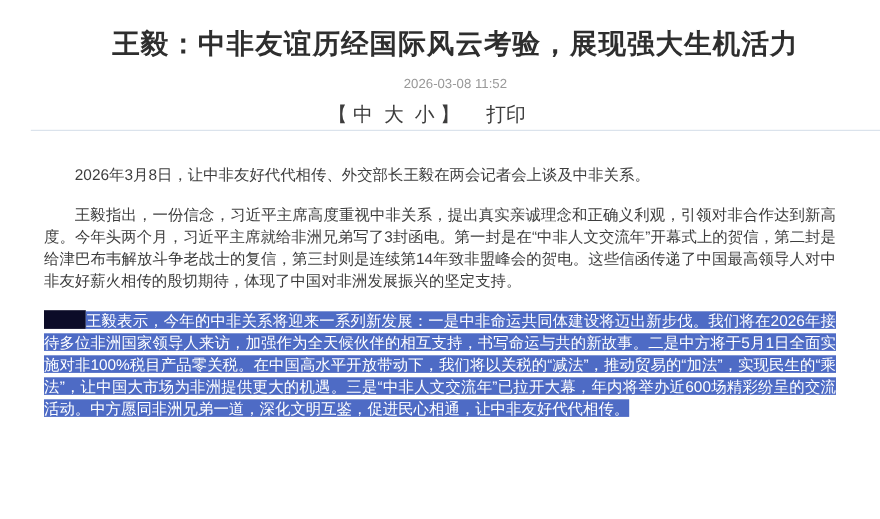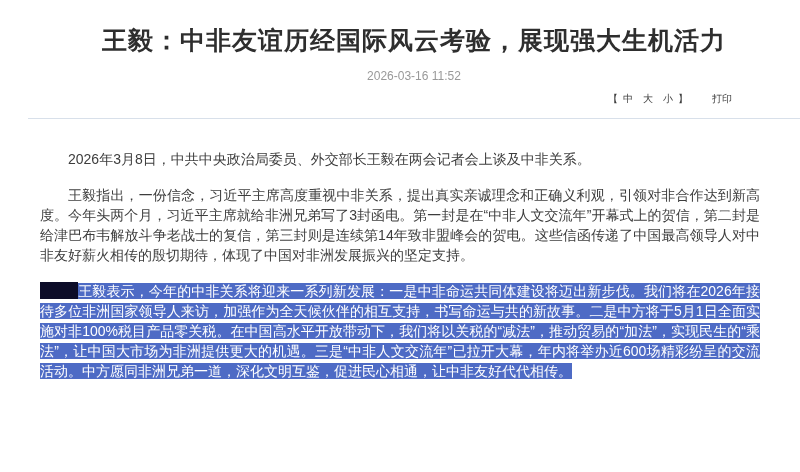--- a/index.html
+++ b/index.html
@@ -34,24 +34,24 @@
     line-height: 32px;
     letter-spacing: 1px;
   }
   .pub-date {
     text-align: center;
     font-size: 12px;
     color: #999999;
     margin-top: 13px;
   }
   .toolbar {
-    text-align: right;
+    text-align: center;
     padding-right: 68px;
     margin-top: 9px;
-    font-size: 10px;
+    font-size: 18px;
     color: #3d3d3d;
     height: 18px;
     margin-left: 16px;
   }
   .toolbar .bracket { color: #3d3d3d; }
   .font-btn {
     display: inline-block;
     margin: 0 5px;
     cursor: pointer;
   }
@@ -90,24 +90,24 @@
 </style>
 </head>
 <body>
 
 <div class="clip-frag">
   
 </div>
 
 <div class="article-header">
   <div class="page-title">王毅：中非友谊历经国际风云考验，展现强大生机活力</div>
-  <div class="pub-date">2026-03-16 11:52</div>
+  <div class="pub-date">2026-03-08 11:52</div>
   <div class="toolbar">
     <span class="bracket">【</span><span class="font-btn">中</span><span class="font-btn">大</span><span class="font-btn">小</span><span class="bracket">】</span><span class="print-btn">打印</span>
   </div>
   <div class="divider" style="border-bottom-color: rgb(216, 224, 234);"></div>
 </div>
 
 <div class="content">
-  <p>2026年3月8日，中共中央政治局委员、外交部长王毅在两会记者会上谈及中非关系。</p>
+  <p>2026年3月8日，让中非友好代代相传、外交部长王毅在两会记者会上谈及中非关系。</p>
   <p>王毅指出，一份信念，习近平主席高度重视中非关系，提出真实亲诚理念和正确义利观，引领对非合作达到新高度。今年头两个月，习近平主席就给非洲兄弟写了3封函电。第一封是在“中非人文交流年”开幕式上的贺信，第二封是给津巴布韦解放斗争老战士的复信，第三封则是连续第14年致非盟峰会的贺电。这些信函传递了中国最高领导人对中非友好薪火相传的殷切期待，体现了中国对非洲发展振兴的坚定支持。</p>
   <p class="selected"><span class="indent-sel" style="background: rgb(12, 12, 40);"></span><span class="sel-text" style="background: rgb(78, 107, 197);">王毅表示，今年的中非关系将迎来一系列新发展：一是中非命运共同体建设将迈出新步伐。我们将在2026年接待多位非洲国家领导人来访，加强作为全天候伙伴的相互支持，书写命运与共的新故事。二是中方将于5月1日全面实施对非100%税目产品零关税。在中国高水平开放带动下，我们将以关税的“减法”，推动贸易的“加法”，实现民生的“乘法”，让中国大市场为非洲提供更大的机遇。三是“中非人文交流年”已拉开大幕，年内将举办近600场精彩纷呈的交流活动。中方愿同非洲兄弟一道，深化文明互鉴，促进民心相通，让中非友好代代相传。</span></p>
 </div>
 
 </body></html>

